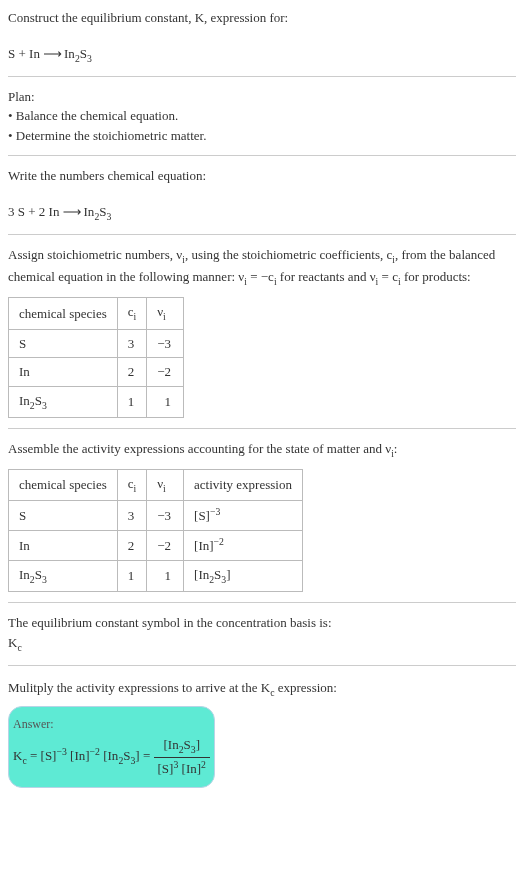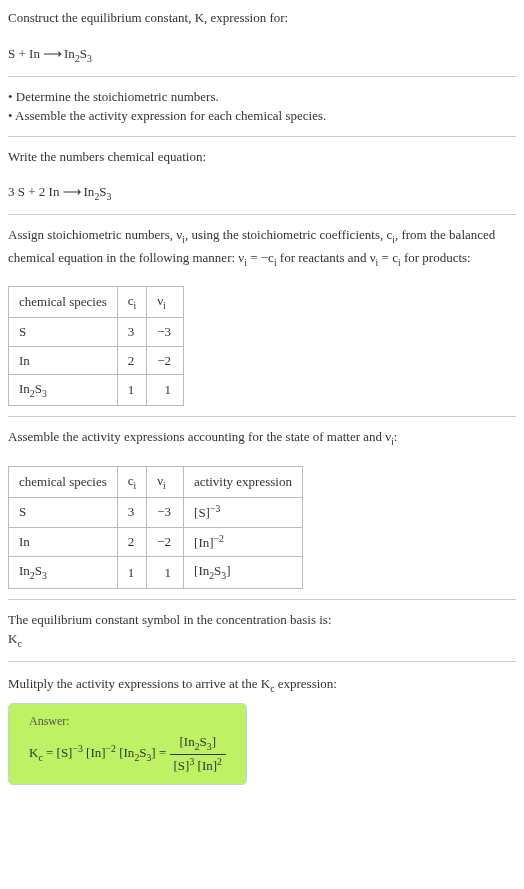--- a/index.html
+++ b/index.html
@@ -29,37 +29,37 @@
       vertical-align: sub;
     }
     sup {
       font-size: 0.75em;
       vertical-align: super;
     }
     .italic {
     }
     table {
       border-collapse: collapse;
-      margin-top: 16px;
+      margin-top: 8px;
     }
     td, th {
       border: 1px solid #bbb;
       padding: 4px 10px;
       font-weight: normal;
       text-align: left;
     }
     td.center {
       text-align: right;
       padding-right: 12px;
     }
     .answer-box {
-      background: #bef264;
+      background: #5eead4;
       border: 1px solid #b8d4e6;
-      border-radius: 5px;
-      padding: 8px 20px;
+      border-radius: 14px;
+      padding: 8px 4px;
       margin-top: 6px;
       display: inline-block;
     }
     .answer-label {
       font-size: 12px;
       color: #555;
       margin-bottom: 2px;
     }
     .fraction {
       display: inline-block;
@@ -86,22 +86,23 @@
 <div class="section">
   <div>
     <span>Construct the equilibrium constant, K, expression for:</span>
   </div>
   <div class="reaction">
     S + In <span class="arrow">⟶</span> In<sub>2</sub>S<sub>3</sub>
   </div>
 </div>
 
 <div class="section">
-  <div>• Determine the stoichiometric numbers.</div>
-  <div>• Assemble the activity expression for each chemical species.</div>
+  <div>Plan:</div>
+  <div>• Balance the chemical equation.</div>
+  <div>• Determine the stoichiometric matter.</div>
 </div>
 
 <div class="section">
   <div>Write the numbers chemical equation:</div>
   <div class="reaction">
     3 S + 2 In <span class="arrow">⟶</span> In<sub>2</sub>S<sub>3</sub>
   </div>
 </div>
 
 <div class="section">

